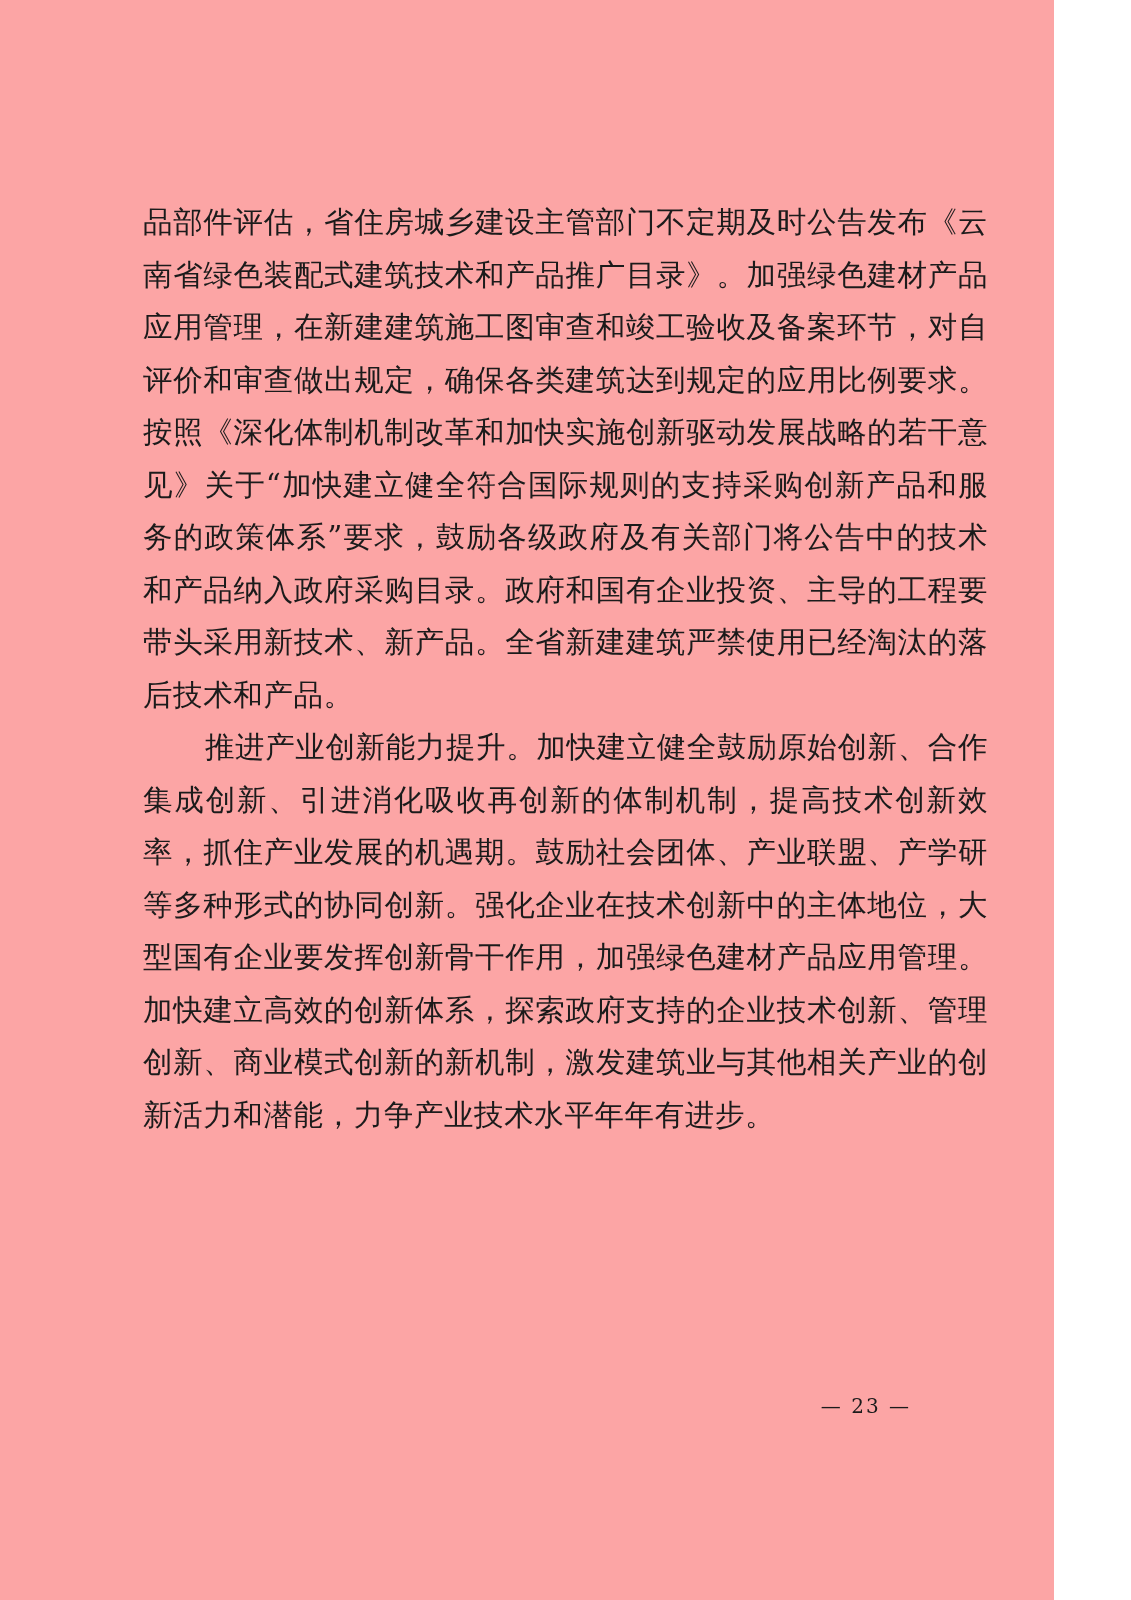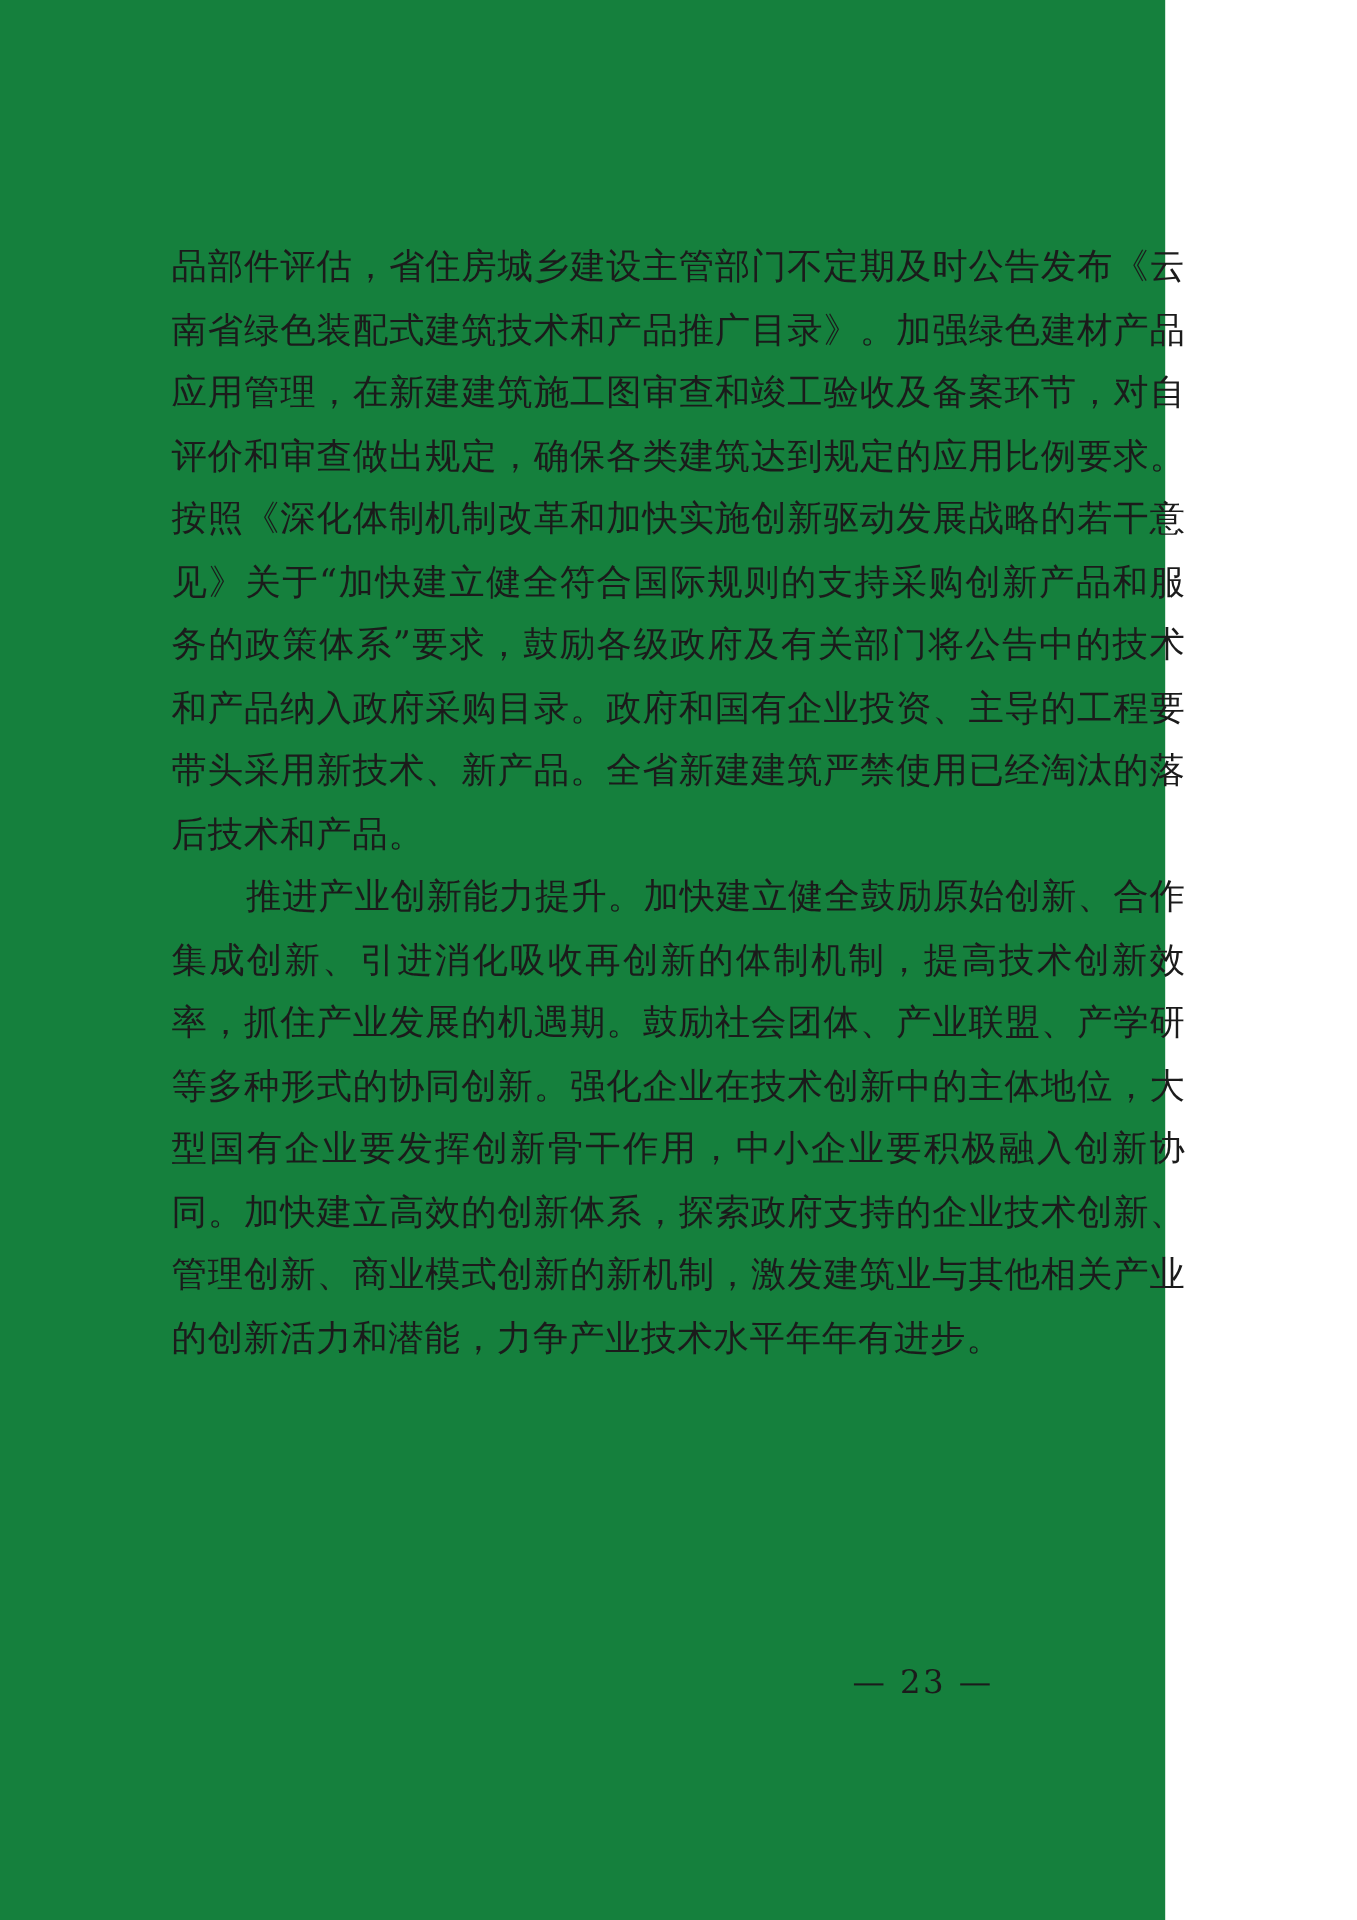--- a/index.html
+++ b/index.html
@@ -12,23 +12,23 @@
     height: 1600px;
     font-family: "DejaVu Serif", "Liberation Serif", serif;
     color: #1a1a1a;
     position: relative;
     overflow: hidden;
   }
   .page {
     position: absolute;
     left: 0;
     top: 0;
-    width: 971px;
+    width: 1054px;
     height: 1600px;
-    background: #15803d;
+    background: #fca5a5;
   }
   .content {
     position: absolute;
     left: 143px;
     top: 196px;
     width: 845px;
   }
   .para {
     font-size: 29.5px;
     line-height: 52.5px;
@@ -40,29 +40,29 @@
     font-family: "DejaVu Serif", "Liberation Serif", serif;
     white-space: pre-wrap;
   }
   .para.indent {
     text-indent: 62px;
   }
   .footer {
     position: absolute;
     right: 143px;
     bottom: 182px;
-    font-size: 27px;
+    font-size: 20px;
     letter-spacing: 2px;
     color: #1b1b1b;
     font-family: "DejaVu Serif", "Liberation Serif", serif;
     text-align: center;
   }
 </style>
 </head>
 <body>
 
 <div class="page">
   <div class="content">
     <p class="para">品部件评估，省住房城乡建设主管部门不定期及时公告发布《云南省绿色装配式建筑技术和产品推广目录》。加强绿色建材产品应用管理，在新建建筑施工图审查和竣工验收及备案环节，对自评价和审查做出规定，确保各类建筑达到规定的应用比例要求。按照《深化体制机制改革和加快实施创新驱动发展战略的若干意见》关于“加快建立健全符合国际规则的支持采购创新产品和服务的政策体系”要求，鼓励各级政府及有关部门将公告中的技术和产品纳入政府采购目录。政府和国有企业投资、主导的工程要带头采用新技术、新产品。全省新建建筑严禁使用已经淘汰的落后技术和产品。</p>
-    <p class="para indent">推进产业创新能力提升。加快建立健全鼓励原始创新、合作集成创新、引进消化吸收再创新的体制机制，提高技术创新效率，抓住产业发展的机遇期。鼓励社会团体、产业联盟、产学研等多种形式的协同创新。强化企业在技术创新中的主体地位，大型国有企业要发挥创新骨干作用，中小企业要积极融入创新协同。加快建立高效的创新体系，探索政府支持的企业技术创新、管理创新、商业模式创新的新机制，激发建筑业与其他相关产业的创新活力和潜能，力争产业技术水平年年有进步。</p>
+    <p class="para indent">推进产业创新能力提升。加快建立健全鼓励原始创新、合作集成创新、引进消化吸收再创新的体制机制，提高技术创新效率，抓住产业发展的机遇期。鼓励社会团体、产业联盟、产学研等多种形式的协同创新。强化企业在技术创新中的主体地位，大型国有企业要发挥创新骨干作用，加强绿色建材产品应用管理。加快建立高效的创新体系，探索政府支持的企业技术创新、管理创新、商业模式创新的新机制，激发建筑业与其他相关产业的创新活力和潜能，力争产业技术水平年年有进步。</p>
   </div>
   <div class="footer">— 23 —</div>
 </div>
 
 </body></html>

